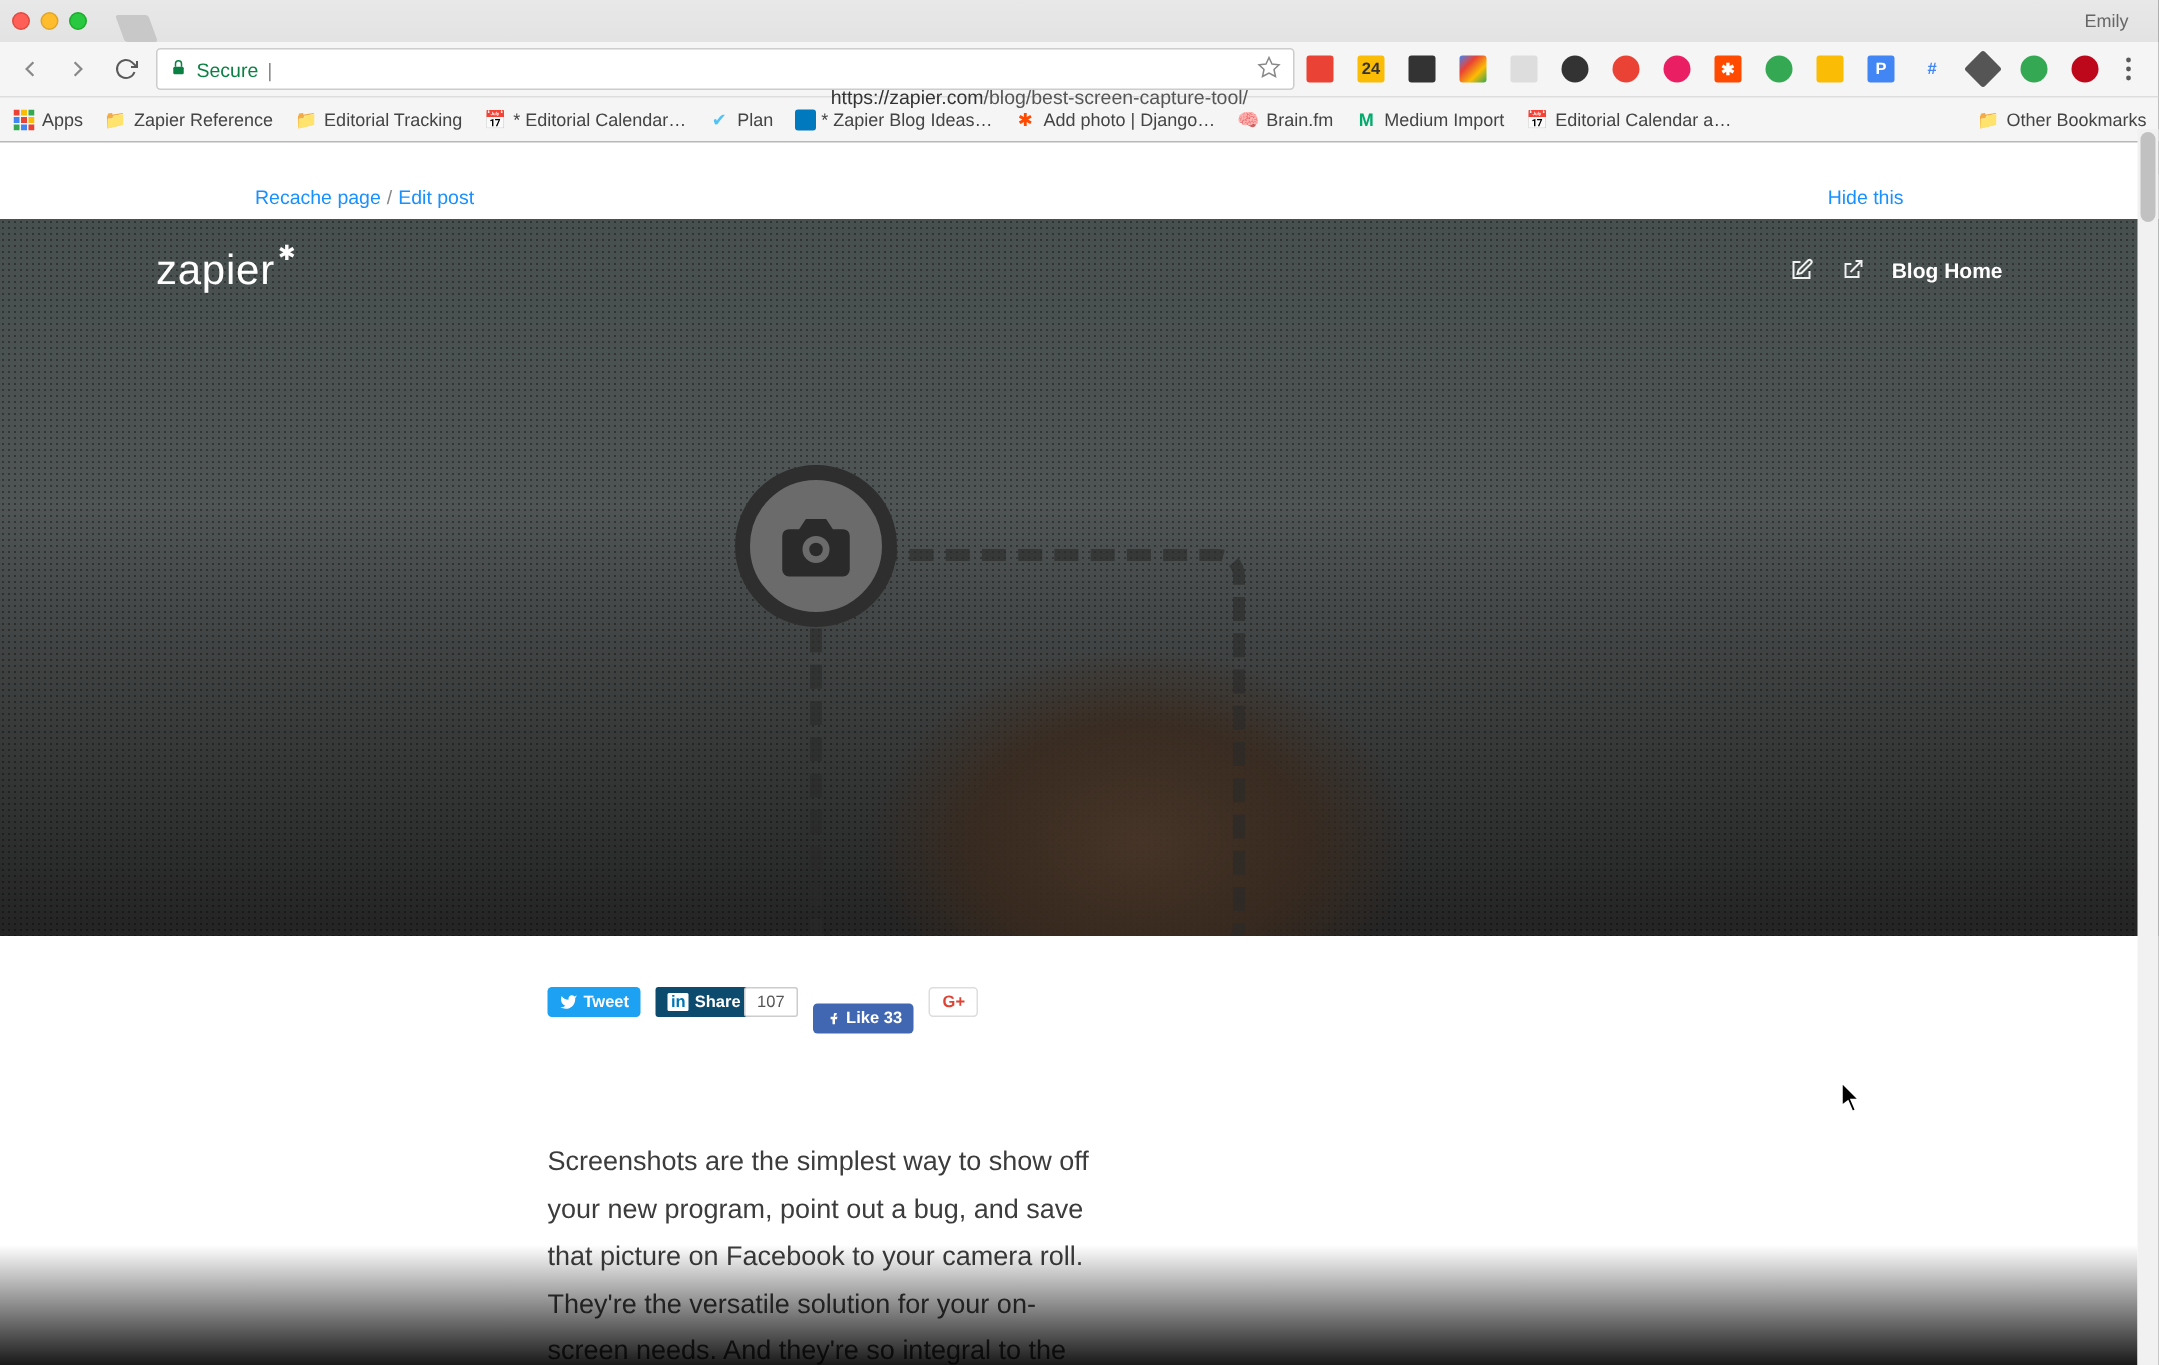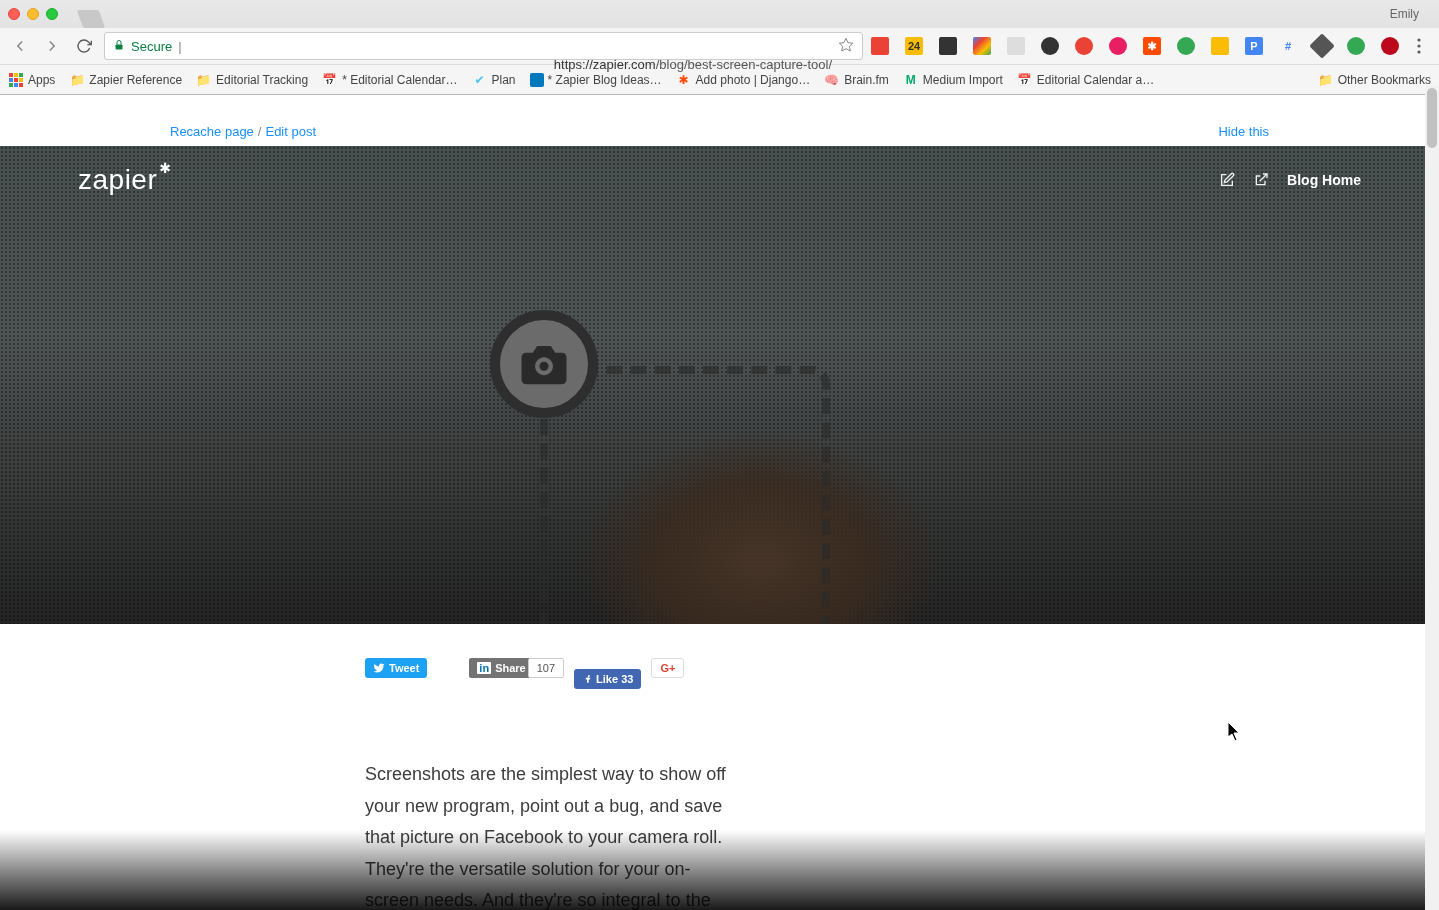--- a/index.html
+++ b/index.html
@@ -49,36 +49,36 @@
 .hero-bg { position: absolute; inset: 0; background:
   linear-gradient(rgba(30,30,30,0.55), rgba(30,30,30,0.55)),
   linear-gradient(to bottom, #7a8a8a 0%, #8a9595 40%, #6a7070 60%, #2a2a2a 100%);
 }
 .hero-pattern { position: absolute; inset: 0; opacity: 0.35; background-image: radial-gradient(#000 1px, transparent 1px); background-size: 4px 4px; }
 .bear { position: absolute; left: 580px; top: 260px; width: 360px; height: 260px; background: radial-gradient(ellipse 180px 130px at 50% 60%, #4a3526 0%, #3a2a1e 60%, rgba(58,42,30,0) 100%); border-radius: 50% 50% 40% 40%; opacity: 0.85; }
 .selection-box { position: absolute; left: 540px; top: 220px; width: 290px; height: 270px; border: 8px dashed #2a2a2a; border-radius: 18px; opacity: 0.6; }
 .camera-badge { position: absolute; left: 490px; top: 164px; width: 108px; height: 108px; border-radius: 50%; background: #6b6b6b; border: 10px solid #2e2e2e; display: flex; align-items: center; justify-content: center; }
 .camera-badge svg { width: 54px; height: 54px; }
 
-.hero-header { position: relative; display: flex; align-items: center; height: 68px; padding: 0 78px; }
+.hero-header { position: relative; display: flex; align-items: center; height: 68px; padding: 0 104px; }
 .logo { display: flex; align-items: center; gap: 2px; font-size: 28px; font-weight: 500; letter-spacing: 0.5px; }
 .logo-star { position: relative; top: -12px; font-size: 14px; }
 .hero-nav { margin-left: auto; display: flex; align-items: center; gap: 18px; font-size: 14px; font-weight: 600; }
 .hero-nav-icon { width: 16px; height: 16px; display: flex; align-items: center; justify-content: center; opacity: 0.92; }
 
 .hero-content { position: relative; padding: 0 170px; margin-top: 210px; }
 .hero-title { font-size: 40px; font-weight: 600; line-height: 1.18; max-width: 960px; }
 .byline { display: flex; align-items: center; gap: 12px; margin-top: 40px; font-size: 15px; font-weight: 600; }
 .avatar { width: 36px; height: 36px; border-radius: 50%; background: radial-gradient(circle at 35% 30%, #d8c4a8 0%, #7a6a4a 40%, #3a5a3a 70%); }
 
 
 .share-bar { display: flex; align-items: center; gap: 10px; padding: 22px 0 0 365px; }
 .share-btn { display: flex; align-items: center; height: 20px; border-radius: 3px; font-size: 11px; font-weight: bold; color: #fff; padding: 0 8px; gap: 4px; }
 .tweet { background: #1da1f2; }
-.linkedin { background: #737373; border-radius: 2px; margin-left: 32px; }
+.linkedin { background: #0c4a6e; border-radius: 2px; }
 .li-count { background: #fff; color: #555; border: 1px solid #ccc; height: 20px; padding: 0 8px; display: flex; align-items: center; font-size: 11px; margin-left: -6px; border-radius: 2px; }
 .fblike { background: #4267b2; margin-top: 23px; }
 .gplus { background: #fff; border: 1px solid #ddd; color: #db4437; }
 
 
 .article { padding: 70px 365px 0; font-size: 18px; line-height: 1.75; color: #3c3c3c; max-width: 1100px; }
 
 
 .page-scrollbar { position: absolute; right: 0; top: 86px; width: 14px; bottom: 0; background: #f1f1f1; }
 .scroll-thumb { position: absolute; top: 2px; left: 2px; right: 2px; height: 60px; background: #c1c1c1; border-radius: 7px; }

